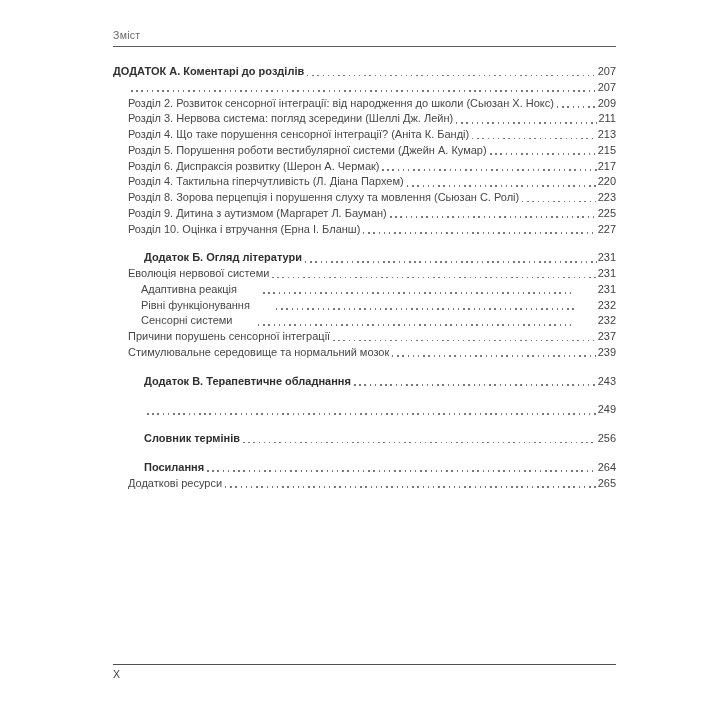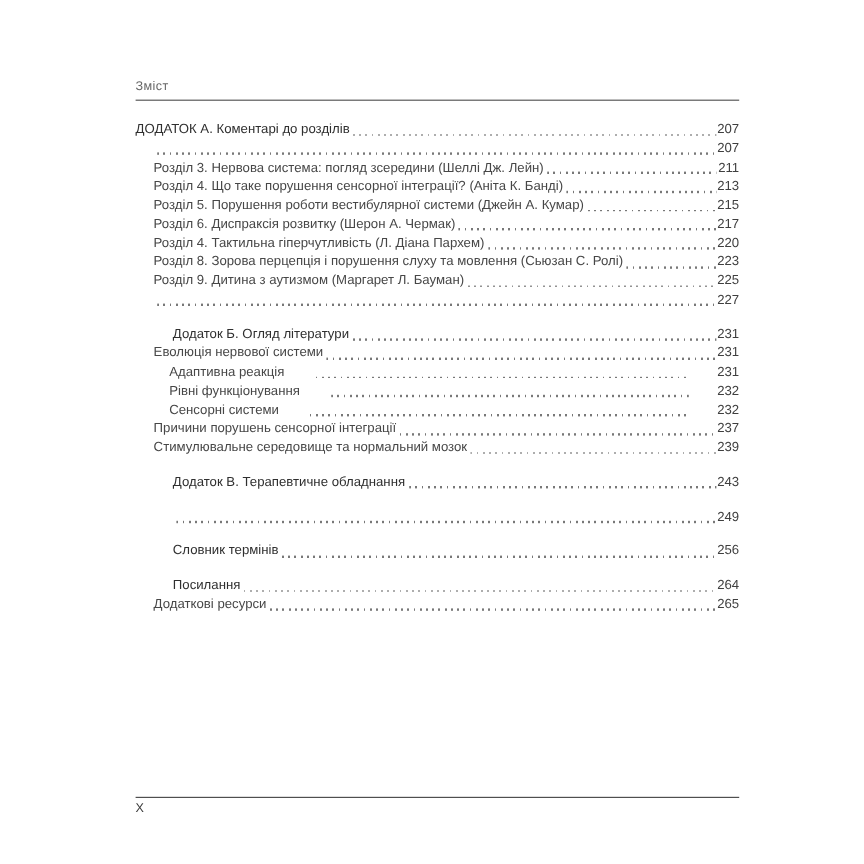--- a/index.html
+++ b/index.html
@@ -12,21 +12,21 @@
     overflow: hidden;
   }
   .page {
     position: absolute;
     left: 113px;
     top: 0;
     width: 503px;
     height: 720px;
   }
   .running-head {
-    padding-top: 66px;
+    padding-top: 29px;
   }
   .running-title {
     font-size: 10.5px;
     color: #686868;
     letter-spacing: 0.3px;
     line-height: 13px;
     display: block;
   }
   .rule {
     height: 1px;
@@ -37,21 +37,21 @@
     margin-top: 17px;
   }
   .row {
     display: flex;
     align-items: baseline;
     white-space: nowrap;
     font-size: 11px;
     line-height: 15.75px;
     color: #474747;
   }
-  .row.bold .label { font-weight: normal; color: #2f2f2f; }
+  .row.bold .label { font-weight: bold; color: #2f2f2f; }
   .row.gap { margin-top: 13px; margin-left: 31px; }
   .row.lvl1 { padding-left: 15px; }
   .row.lvl2 { padding-left: 28px; gap: 23px; }
   .label { flex: 0 0 auto; }
   .leader {
     flex: 1 1 8px;
     min-width: 8px;
     height: 1.6px;
     align-self: flex-end;
     margin: 0 1px 3.5px 3px;
@@ -94,20 +94,25 @@
       <div class="row lvl0 bold">
         <span class="label">ДОДАТОК А. Коментарі до розділів</span>
         <span class="leader"></span>
         <span class="pagenum">207</span>
       </div>
       <div class="row lvl1">
         <span class="leader"></span>
         <span class="pagenum">207</span>
       </div>
       <div class="row lvl1">
+        <span class="label">Розділ 2. Розвиток сенсорної інтеграції: від народження до школи (Сьюзан Х. Нокс)</span>
+        <span class="leader"></span>
+        <span class="pagenum">209</span>
+      </div>
+      <div class="row lvl1">
         <span class="label">Розділ 3. Нервова система: погляд зсередини (Шеллі Дж. Лейн)</span>
         <span class="leader"></span>
         <span class="pagenum">211</span>
       </div>
       <div class="row lvl1">
         <span class="label">Розділ 4. Що таке порушення сенсорної інтеграції? (Аніта К. Банді)</span>
         <span class="leader"></span>
         <span class="pagenum">213</span>
       </div>
       <div class="row lvl1">
@@ -129,20 +134,21 @@
         <span class="label">Розділ 8. Зорова перцепція і порушення слуху та мовлення (Сьюзан С. Ролі)</span>
         <span class="leader"></span>
         <span class="pagenum">223</span>
       </div>
       <div class="row lvl1">
         <span class="label">Розділ 9. Дитина з аутизмом (Маргарет Л. Бауман)</span>
         <span class="leader"></span>
         <span class="pagenum">225</span>
       </div>
       <div class="row lvl1">
+        <span class="label">Розділ 10. Оцінка і втручання (Ерна І. Бланш)</span>
         <span class="leader"></span>
         <span class="pagenum">227</span>
       </div>
       <div class="row lvl0 bold gap">
         <span class="label">Додаток Б. Огляд літератури</span>
         <span class="leader"></span>
         <span class="pagenum">231</span>
       </div>
       <div class="row lvl1">
         <span class="label">Еволюція нервової системи</span>

